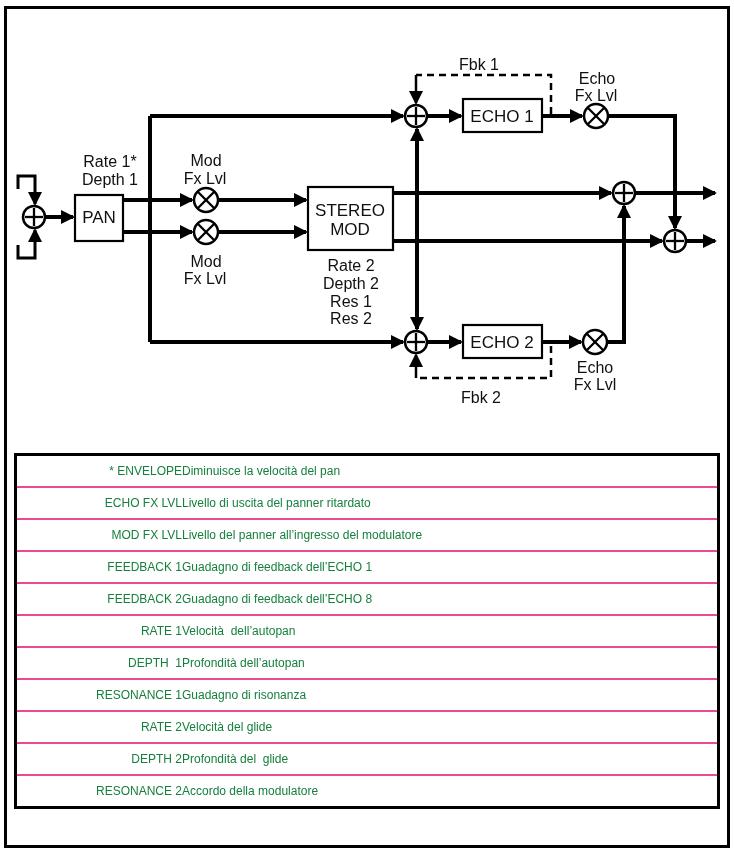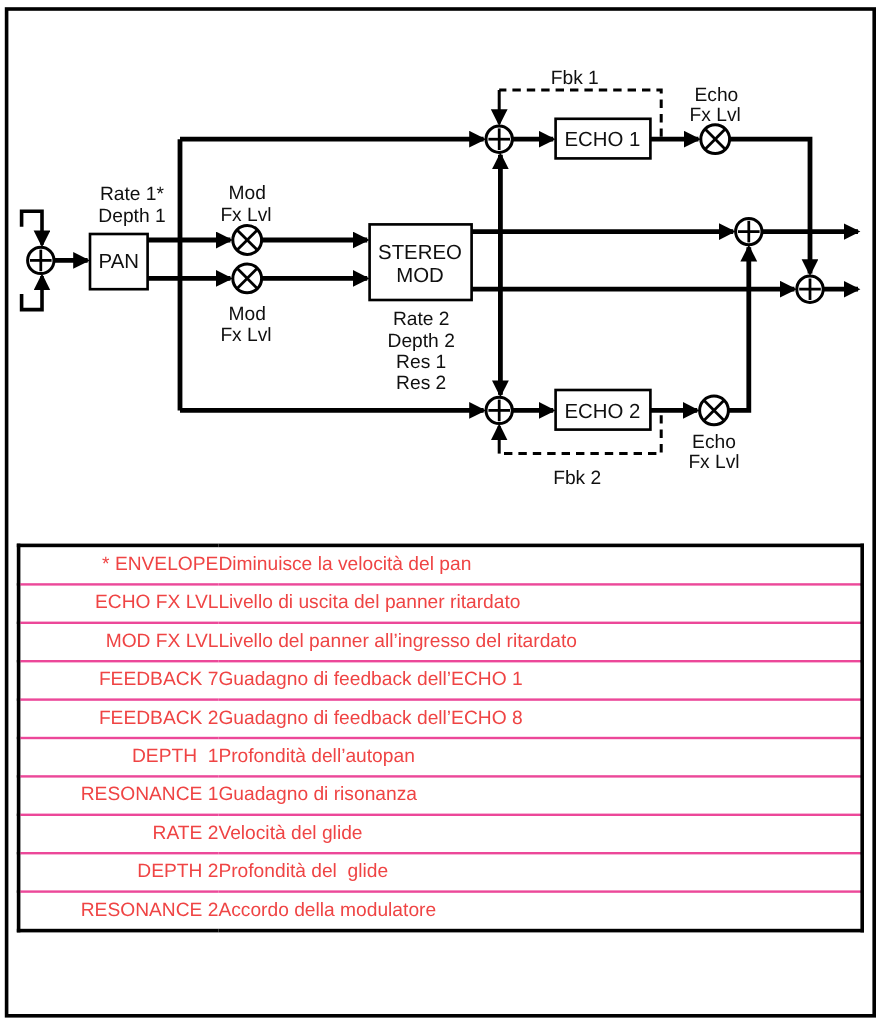--- a/index.html
+++ b/index.html
@@ -16,22 +16,22 @@
     font-family:"Liberation Sans", sans-serif;
     font-size:16px;fill:#101010;
   }
   svg.diagram text.boxlabel{font-size:17px;}
   table.legend{
     position:absolute;left:14px;top:453px;width:706px;
     border-collapse:collapse;border:3px solid #000;table-layout:fixed;
     background:#fff;
   }
   table.legend td{
-    height:30px;padding:0;font-size:16px;line-height:20px;
-    color:#ef4444;vertical-align:middle;white-space:pre;
+    height:30px;padding:0;font-size:12px;line-height:20px;
+    color:#15803d;vertical-align:middle;white-space:pre;
   }
   table.legend tr + tr td{border-top:2px solid #ec4899;}
   td.term{width:165px;text-align:right;padding-right:13px;}
   td.desc{padding-left:12px;margin-top:37px;}
 </style>
 </head>
 <body>
 
 <div class="frame"></div>
 
@@ -169,31 +169,35 @@
     <tr>
       <td class="term">* ENVELOPE</td>
       <td class="desc">Diminuisce la velocità del pan</td>
     </tr>
     <tr>
       <td class="term">ECHO FX LVL</td>
       <td class="desc">Livello di uscita del panner ritardato</td>
     </tr>
     <tr>
       <td class="term">MOD FX LVL</td>
-      <td class="desc">Livello del panner all’ingresso del ritardato</td>
-    </tr>
-    <tr>
-      <td class="term">FEEDBACK 7</td>
+      <td class="desc">Livello del panner all’ingresso del modulatore</td>
+    </tr>
+    <tr>
+      <td class="term">FEEDBACK 1</td>
       <td class="desc">Guadagno di feedback dell’ECHO 1</td>
     </tr>
     <tr>
       <td class="term">FEEDBACK 2</td>
       <td class="desc">Guadagno di feedback dell’ECHO 8</td>
     </tr>
     <tr>
+      <td class="term">RATE 1</td>
+      <td class="desc">Velocità  dell’autopan</td>
+    </tr>
+    <tr>
       <td class="term">DEPTH  1</td>
       <td class="desc">Profondità dell’autopan</td>
     </tr>
     <tr>
       <td class="term">RESONANCE 1</td>
       <td class="desc">Guadagno di risonanza</td>
     </tr>
     <tr>
       <td class="term">RATE 2</td>
       <td class="desc">Velocità del glide</td>

